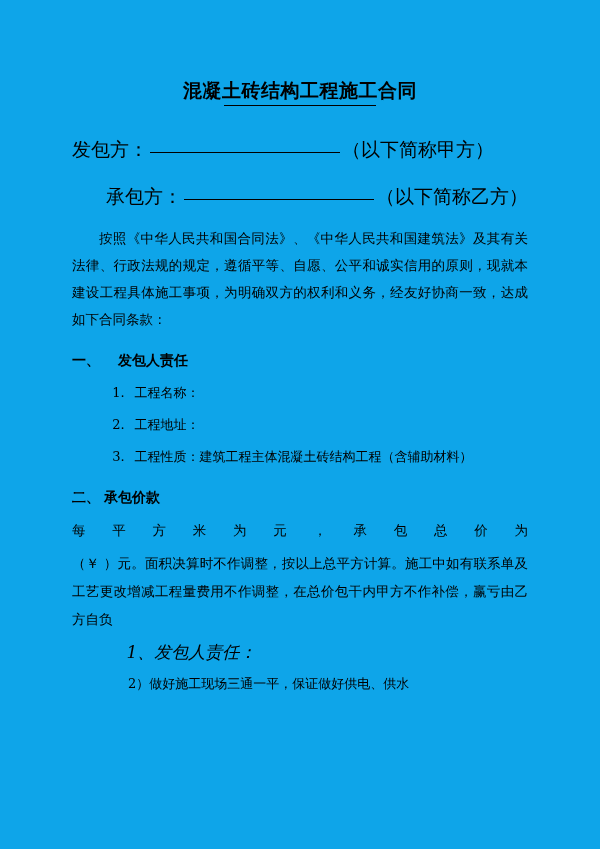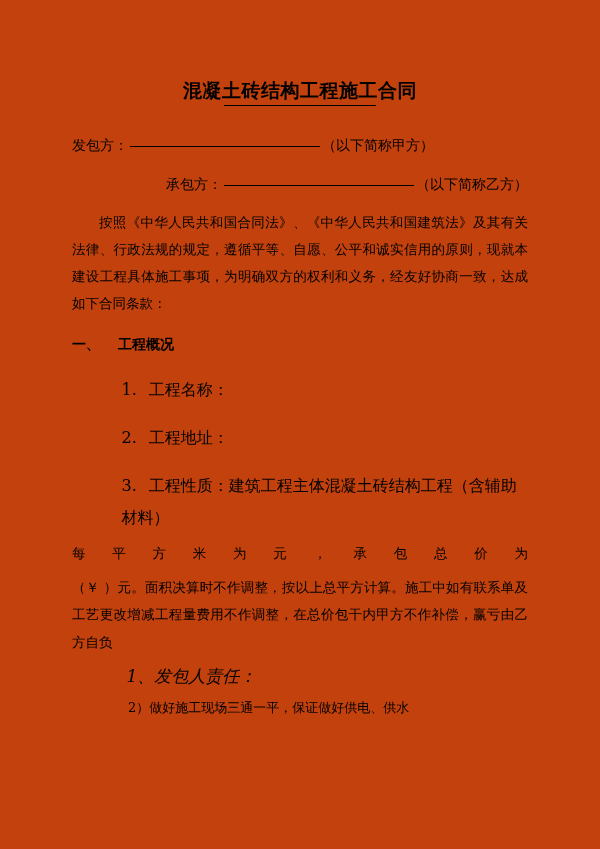--- a/index.html
+++ b/index.html
@@ -11,21 +11,21 @@
     width: 600px;
     height: 849px;
     font-family: "DejaVu Serif", "Liberation Serif", serif;
     color: #000000;
     -webkit-font-smoothing: antialiased;
   }
   .page {
     position: relative;
     width: 600px;
     height: 849px;
-    background: #c2410c;
+    background: #0ea5e9;
     box-sizing: border-box;
     padding: 0 72px;
     overflow: hidden;
   }
   .doc-title {
     text-align: center;
     font-size: 19px;
     font-weight: bold;
     letter-spacing: 0.5px;
     margin-top: 78px;
@@ -33,21 +33,21 @@
     line-height: 1.3;
   }
   .title-underline {
     display: block;
     width: 152px;
     height: 1px;
     background: #000;
     margin: 2px auto 0 auto;
   }
   .party-line {
-    font-size: 14px;
+    font-size: 19px;
     margin-top: 28px;
     line-height: 1.6;
     white-space: nowrap;
   }
   .party-line + .party-line {
     margin-top: 17px;
     text-align: right;
   }
   .blank-rule {
     display: inline-block;
@@ -71,23 +71,23 @@
     margin: 14px 0 0 0;
     line-height: 1.9;
   }
   .section-head .num {
     margin-right: 18px;
   }
   .section-head.tight .num {
     margin-right: 4px;
   }
   .list-item {
-    font-size: 16px;
+    font-size: 13px;
     line-height: 2.0;
-    margin: 16px 0 0 0;
+    margin: 6px 0 0 0;
     padding-left: 3.1em;
     text-indent: 0;
   }
   .list-item .idx {
     display: inline-block;
     width: 1.7em;
   }
   .sub-item {
     font-size: 17px;
     line-height: 2.0;
@@ -139,33 +139,36 @@
     <span>发包方：</span><span class="blank-rule"></span><span>（以下简称甲方）</span>
   </div>
 
   <div class="party-line">
     <span>承包方：</span><span class="blank-rule"></span><span>（以下简称乙方）</span>
   </div>
 
   <p class="body-para">按照《中华人民共和国合同法》、《中华人民共和国建筑法》及其有关法律、行政法规的规定，遵循平等、自愿、公平和诚实信用的原则，现就本建设工程具体施工事项，为明确双方的权利和义务，经友好协商一致，达成如下合同条款：</p>
 
   <div class="section-head">
-    <span class="num">一、</span><span>工程概况</span>
+    <span class="num">一、</span><span>发包人责任</span>
   </div>
 
   <div class="list-item">
     <span class="idx">1.</span><span>工程名称：</span>
   </div>
   <div class="list-item">
     <span class="idx">2.</span><span>工程地址：</span>
   </div>
   <div class="list-item">
     <span class="idx">3.</span><span>工程性质：建筑工程主体混凝土砖结构工程（含辅助材料）</span>
   </div>
 
+  <div class="section-head tight">
+    <span class="num">二、</span><span>承包价款</span>
+  </div>
 
 
   <div class="price-para">
     <span class="spread">每 平 方 米 为                    元 ，  承 包 总 价 为</span>
   </div>
 
   <div class="price-para">（￥                 ）元。面积决算时不作调整，按以上总平方计算。施工中如有联系单及工艺更改增减工程量费用不作调整，在总价包干内甲方不作补偿，赢亏由乙方自负</div>
 
 
   <div class="sub-item">

